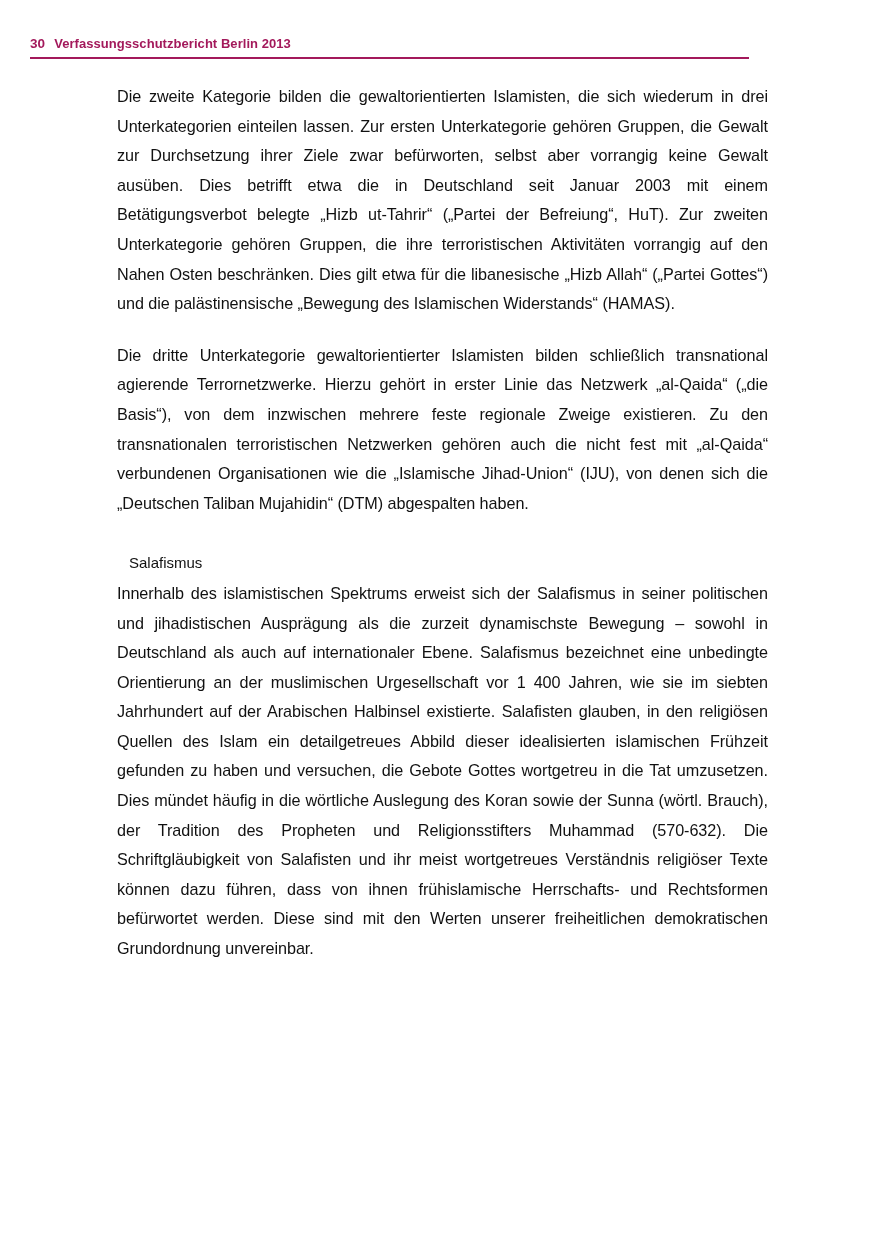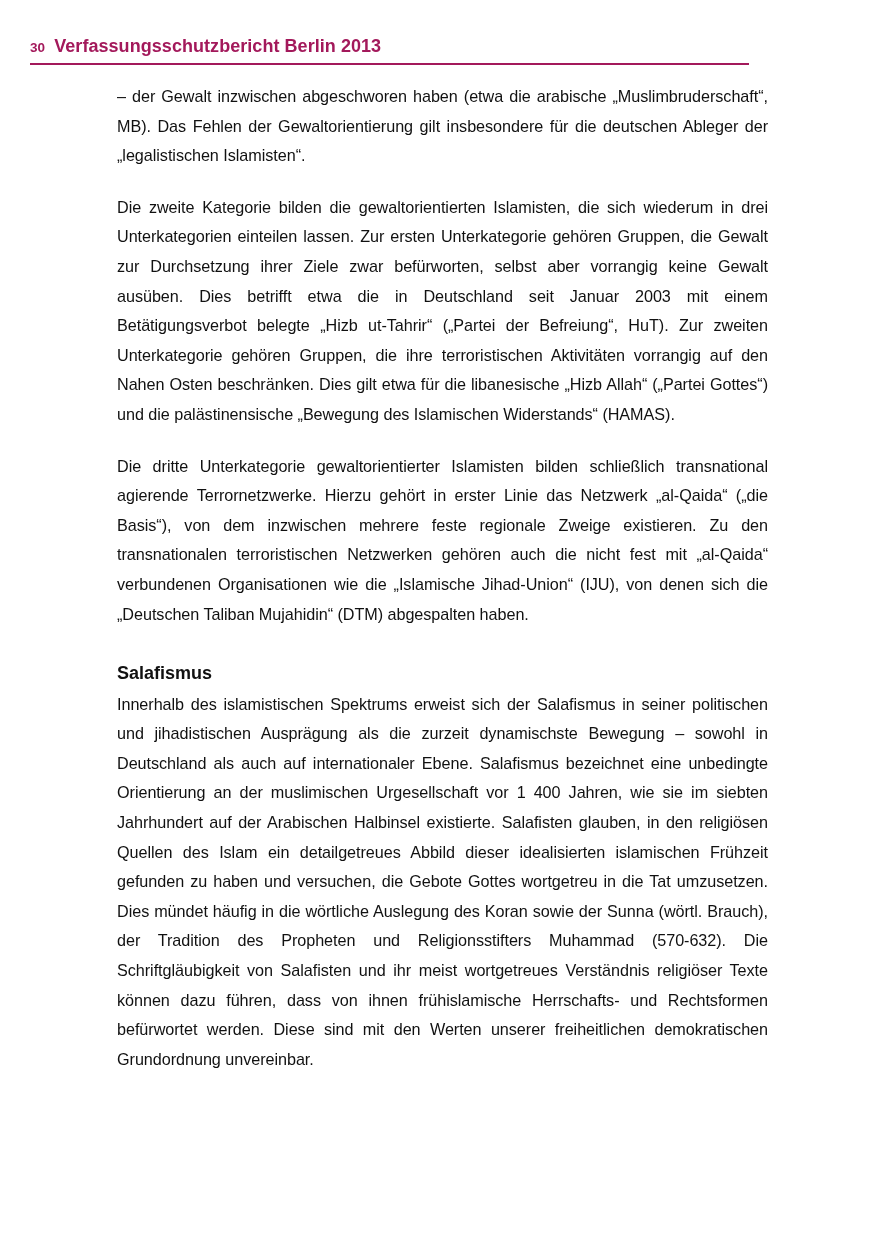--- a/index.html
+++ b/index.html
@@ -36,21 +36,21 @@
     gap: 9px;
     padding-bottom: 6px;
   }
   .page-number {
     font-size: 13.5px;
     font-weight: bold;
     color: #a3195b;
     letter-spacing: 0.1px;
   }
   .header-title {
-    font-size: 18px;
+    font-size: 13px;
     font-weight: bold;
     color: #a3195b;
     letter-spacing: 0.05px;
   }
   .header-rule {
     height: 1.6px;
     background: #a3195b;
     width: 100%;
   }
 
@@ -68,24 +68,24 @@
     text-align: justify;
     text-justify: inter-word;
     hyphens: manual;
     color: #111111;
     letter-spacing: -0.05px;
   }
   p.para:last-child {
     margin-bottom: 10px;
   }
   h2.subhead {
-    margin: 30px 0 1px 0;
-    font-size: 18px;
+    margin: 30px 0 1px 12px;
+    font-size: 15px;
     line-height: 29.6px;
-    font-weight: bold;
+    font-weight: normal;
     text-align: left;
     color: #111111;
   }
   .tight {
     margin-bottom: 0;
   }
 </style>
 </head>
 <body>
 
@@ -93,21 +93,20 @@
 
   <div class="page-header">
     <div class="header-line">
       <span class="page-number">30</span>
       <span class="header-title">Verfassungsschutzbericht Berlin 2013</span>
     </div>
     <div class="header-rule"></div>
   </div>
 
   <div class="content">
-    <p class="para">– der Gewalt inzwischen abgeschworen haben (etwa die arabische „Muslimbru­derschaft“, MB). Das Fehlen der Gewaltorientierung gilt insbesondere für die deut­schen Ableger der „legalistischen Islamisten“.</p>
     <p class="para">Die zweite Kategorie bilden die gewaltorientierten Islamisten, die sich wiederum in drei Unterkategorien einteilen lassen. Zur ersten Unterkategorie gehören Grup­pen, die Gewalt zur Durchsetzung ihrer Ziele zwar befürworten, selbst aber vor­rangig keine Gewalt ausüben. Dies betrifft etwa die in Deutschland seit Januar 2003 mit einem Betätigungsverbot belegte „Hizb ut-Tahrir“ („Partei der Befrei­ung“, HuT). Zur zweiten Unterkategorie gehören Gruppen, die ihre terroristischen Aktivitäten vorrangig auf den Nahen Osten beschränken. Dies gilt etwa für die libanesische „Hizb Allah“ („Partei Gottes“) und die palästinensische „Bewegung des Islamischen Widerstands“ (HAMAS).</p>
     <p class="para">Die dritte Unterkategorie gewaltorientierter Islamisten bilden schließlich trans­national agierende Terrornetzwerke. Hierzu gehört in erster Linie das Netzwerk „al-Qaida“ („die Basis“), von dem inzwischen mehrere feste regionale Zweige exis­tieren. Zu den transnationalen terroristischen Netzwerken gehören auch die nicht fest mit „al-Qaida“ verbundenen Organisationen wie die „Islamische Jihad-Union“ (IJU), von denen sich die „Deutschen Taliban Mujahidin“ (DTM) abgespalten ha­ben.</p>
 
     <h2 class="subhead">Salafismus</h2>
     <p class="para tight">Innerhalb des islamistischen Spektrums erweist sich der Salafismus in seiner po­litischen und jihadistischen Ausprägung als die zurzeit dynamischste Bewegung – sowohl in Deutschland als auch auf internationaler Ebene. Salafismus bezeichnet eine unbedingte Orientierung an der muslimischen Urgesellschaft vor 1 400 Jah­ren, wie sie im siebten Jahrhundert auf der Arabischen Halbinsel existierte. Sala­fisten glauben, in den religiösen Quellen des Islam ein detailgetreues Abbild dieser idealisierten islamischen Frühzeit gefunden zu haben und versuchen, die Gebote Gottes wortgetreu in die Tat umzusetzen. Dies mündet häufig in die wörtliche Aus­legung des Koran sowie der Sunna (wörtl. Brauch), der Tradition des Propheten und Religionsstifters Muhammad (570-632). Die Schriftgläubigkeit von Salafis­ten und ihr meist wortgetreues Verständnis religiöser Texte können dazu führen, dass von ihnen frühislamische Herrschafts- und Rechtsformen befürwortet wer­den. Diese sind mit den Werten unserer freiheitlichen demokratischen Grundord­nung unvereinbar.</p>
   </div>
 
 </div>
 
 </body></html>

